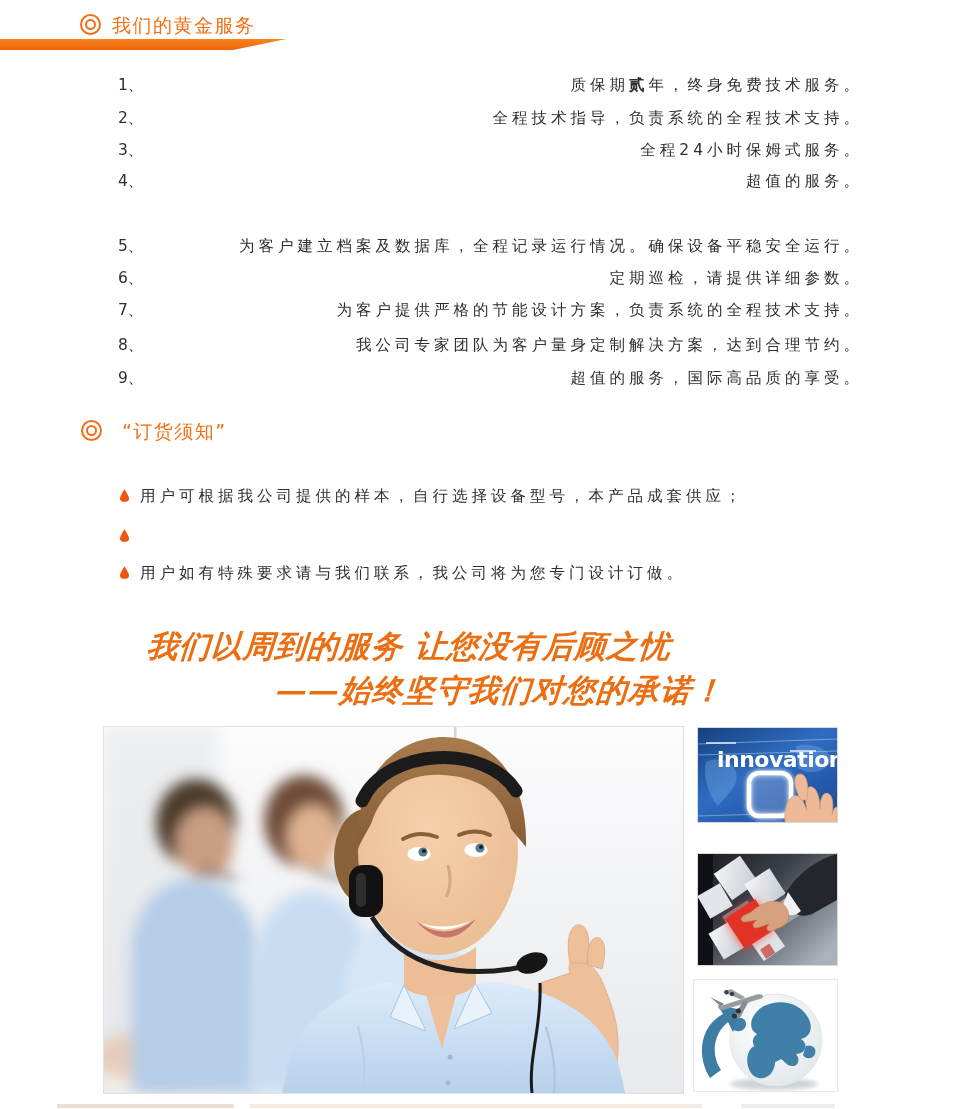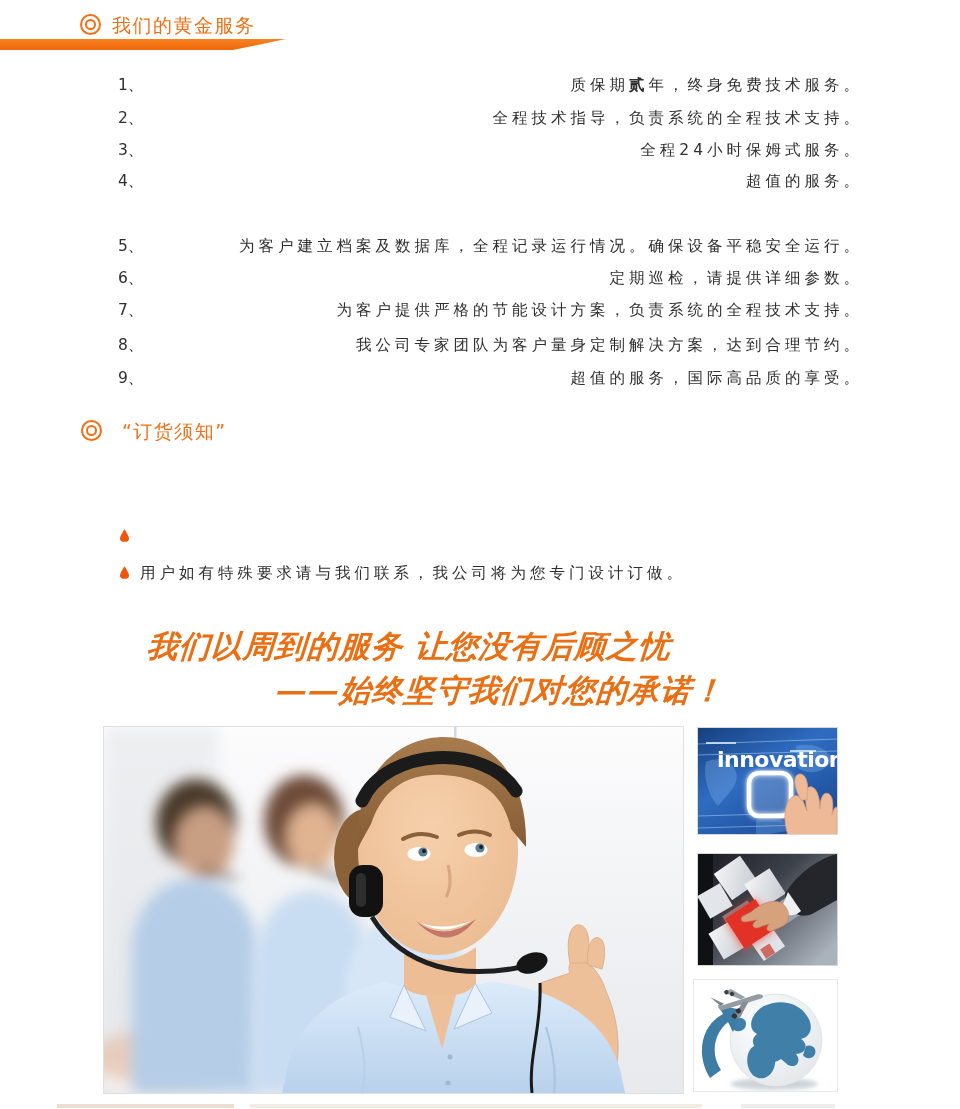--- a/index.html
+++ b/index.html
@@ -77,20 +77,26 @@
     <span class="txt"><span>我公司专家团队为客户量身定制解决方案，达到合理节约。</span></span>
   </div>
   <div class="li" style="top:363px">
     <span class="num">9、</span>
     <span class="txt"><span>超值的服务，国际高品质的享受。</span></span>
   </div>
 
   <div class="dbl" style="left:81px; top:420px;"></div>
   <div class="sec-title" style="left:122px; top:418px;">“订货须知”</div>
 
+  <div class="bul" style="top:484px">
+    <svg class="drop" width="9" height="13" viewBox="0 0 10 14">
+        <path d="M5 0 C5 0 0 7.5 0 10.2 A5 3.8 0 0 0 10 10.2 C10 7.5 5 0 5 0 Z" fill="#ED560C"></path>
+      </svg>
+    <span class="txt">用户可根据我公司提供的样本，自行选择设备型号，本产品成套供应；</span>
+  </div>
   <div class="bul" style="top:524px">
     <svg class="drop" width="9" height="13" viewBox="0 0 10 14">
         <path d="M5 0 C5 0 0 7.5 0 10.2 A5 3.8 0 0 0 10 10.2 C10 7.5 5 0 5 0 Z" fill="#ED560C"></path>
       </svg>
   </div>
   <div class="bul" style="top:561px">
     <svg class="drop" width="9" height="13" viewBox="0 0 10 14">
         <path d="M5 0 C5 0 0 7.5 0 10.2 A5 3.8 0 0 0 10 10.2 C10 7.5 5 0 5 0 Z" fill="#ED560C"></path>
       </svg>
     <span class="txt">用户如有特殊要求请与我们联系，我公司将为您专门设计订做。</span>
@@ -186,21 +192,21 @@
         <circle cx="346" cy="330" r="2.5" fill="#9fb6cf"></circle>
           <circle cx="344" cy="356" r="2.5" fill="#9fb6cf"></circle>
         <path d="M254,300 C262,330 262,350 258,366" stroke="#b7cfe7" stroke-width="2" fill="none"></path>
         <path d="M442,300 C450,326 452,348 450,366" stroke="#a9c4e0" stroke-width="2" fill="none"></path>
 
         <path d="M436,256 C438,300 424,330 428,366" stroke="#1a1a1a" stroke-width="3" fill="none"></path>
       </g>
     </svg>
   </div>
 
-  <div class="ph" style="left:697px; top:727px; width:141px; height:108px; border:1px solid #d8d8d8;">
+  <div class="ph" style="left:697px; top:727px; width:141px; height:96px; border:1px solid #d8d8d8;">
     <svg width="139" height="114" viewBox="0 0 139 114">
       <defs>
         <linearGradient id="inG" x1="0" y1="0" x2="0.7" y2="1">
           <stop offset="0" stop-color="#16407f"></stop>
             <stop offset="0.45" stop-color="#2f6cc0"></stop>
             <stop offset="1" stop-color="#1c4a96"></stop>
         </linearGradient>
         <filter id="glowW" x="-40%" y="-40%" width="180%" height="180%">
           <feGaussianBlur stdDeviation="2.6" result="b"></feGaussianBlur>
           <feMerge>

